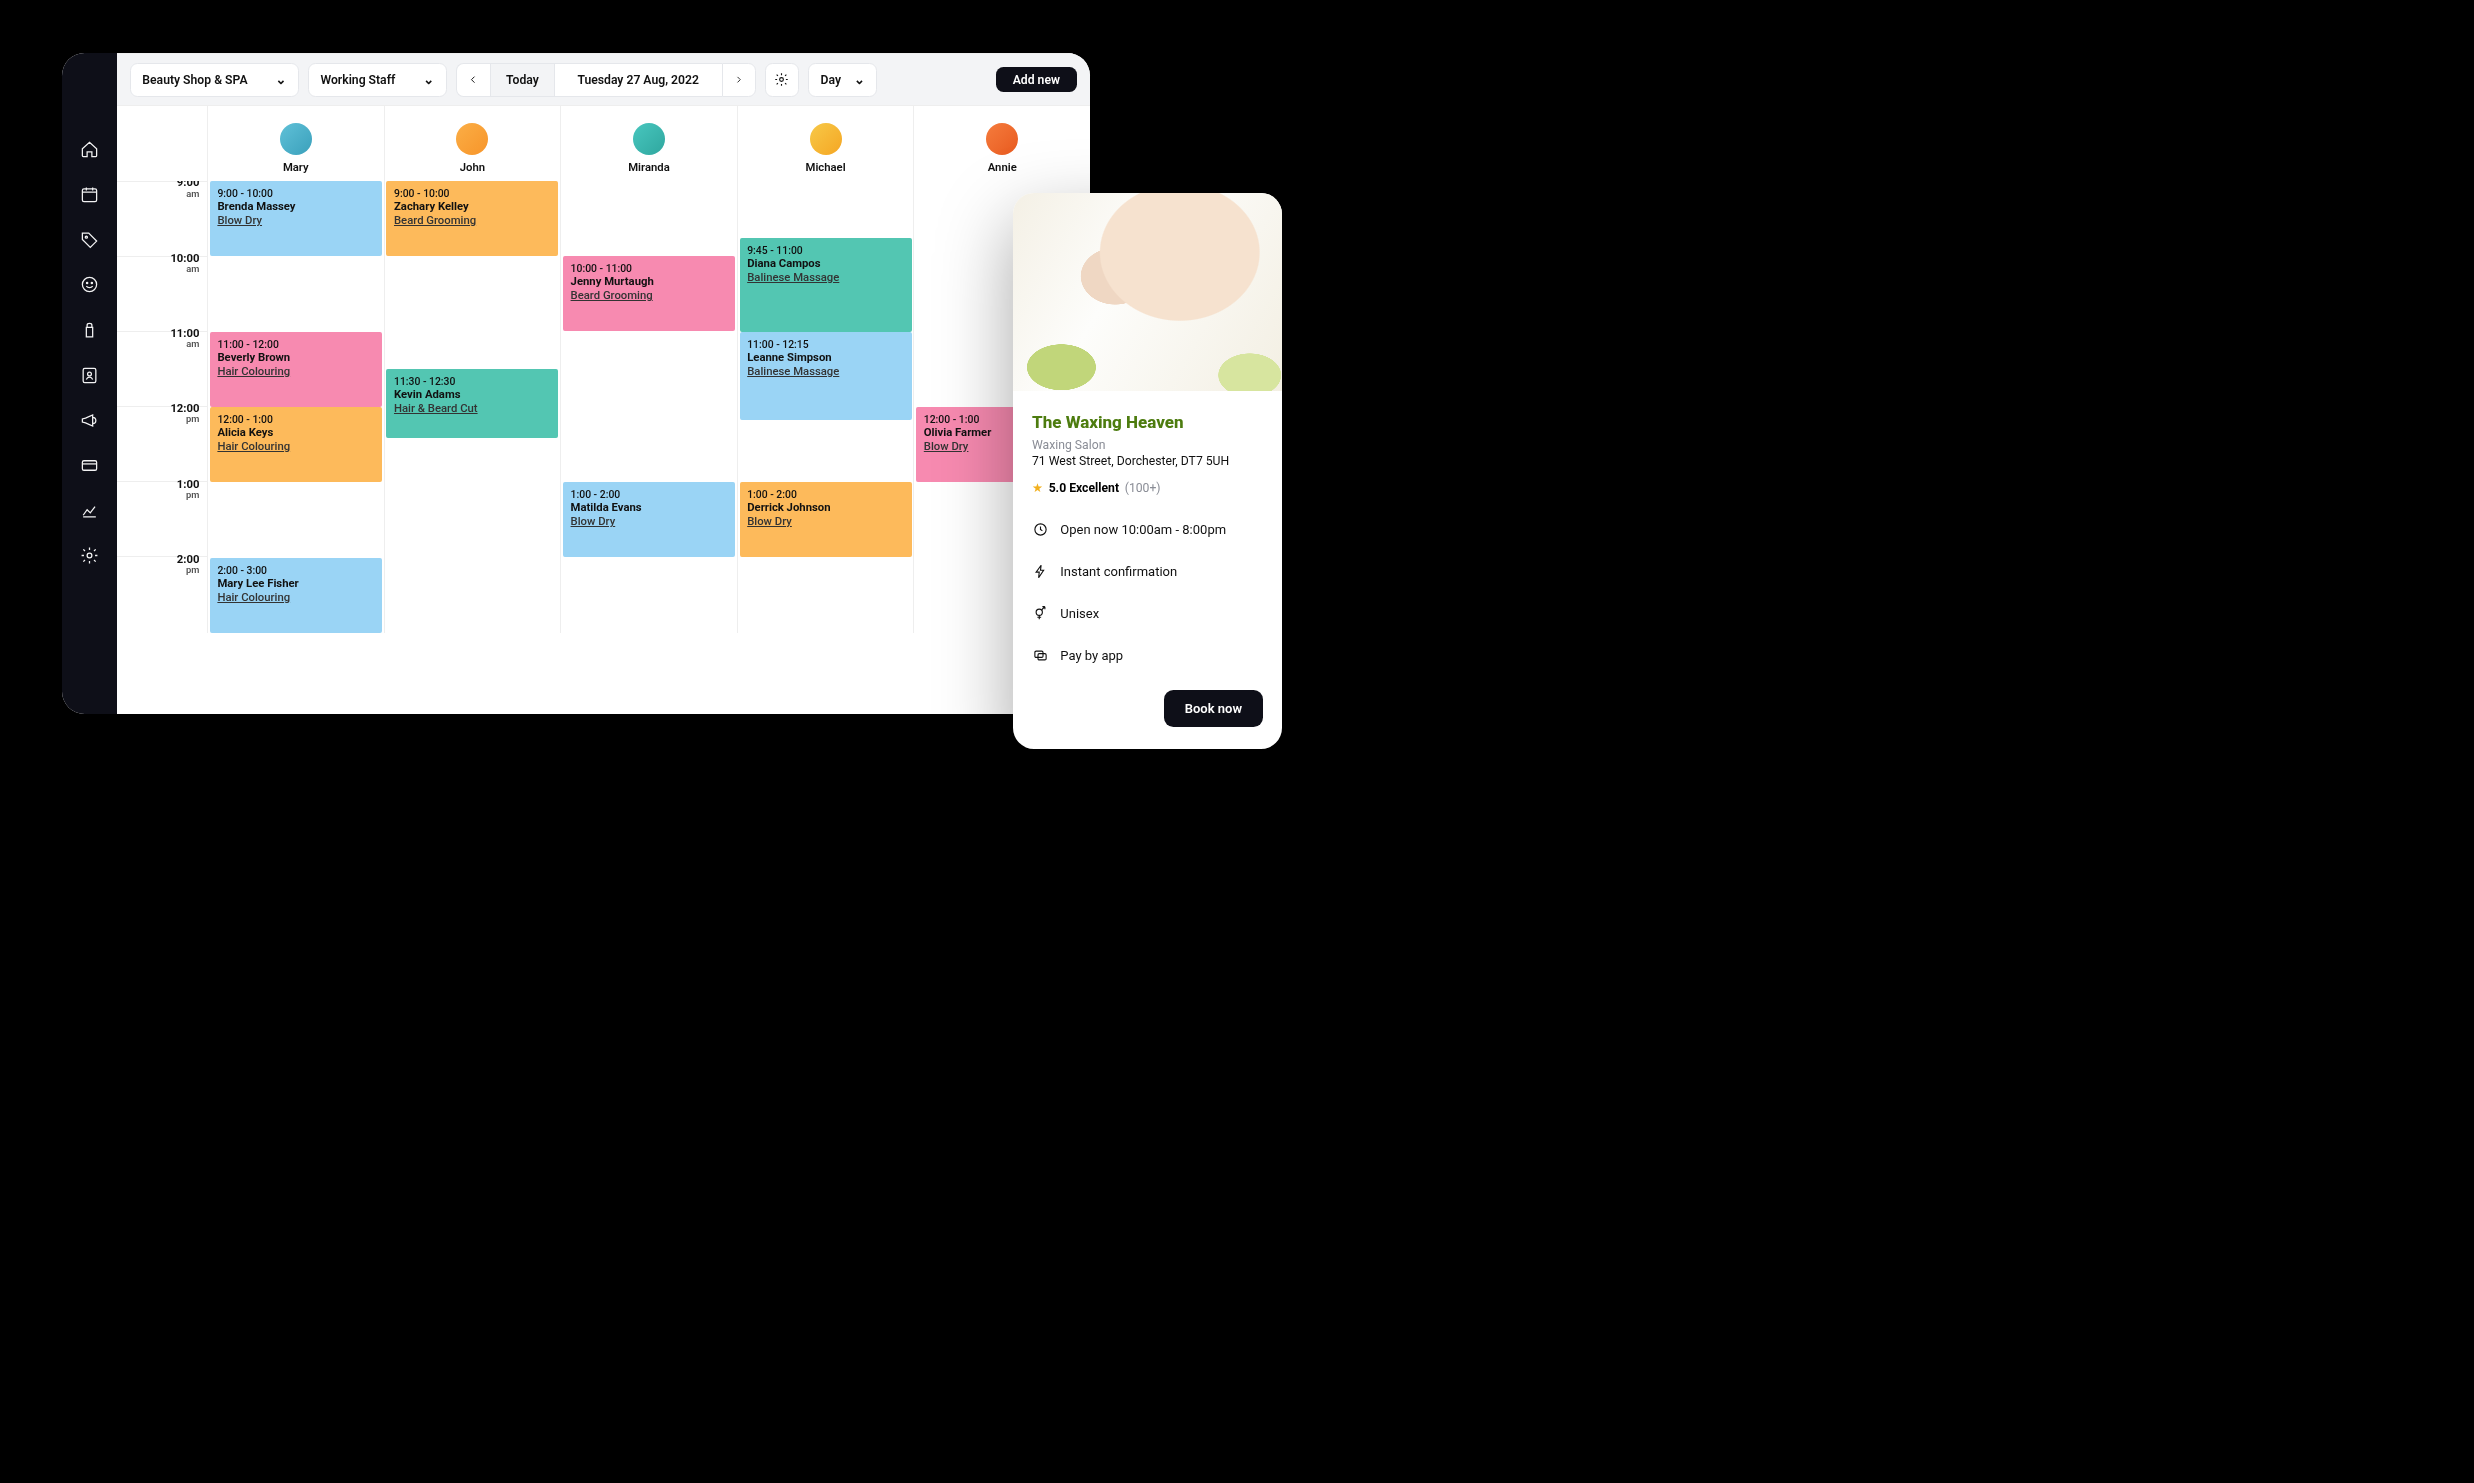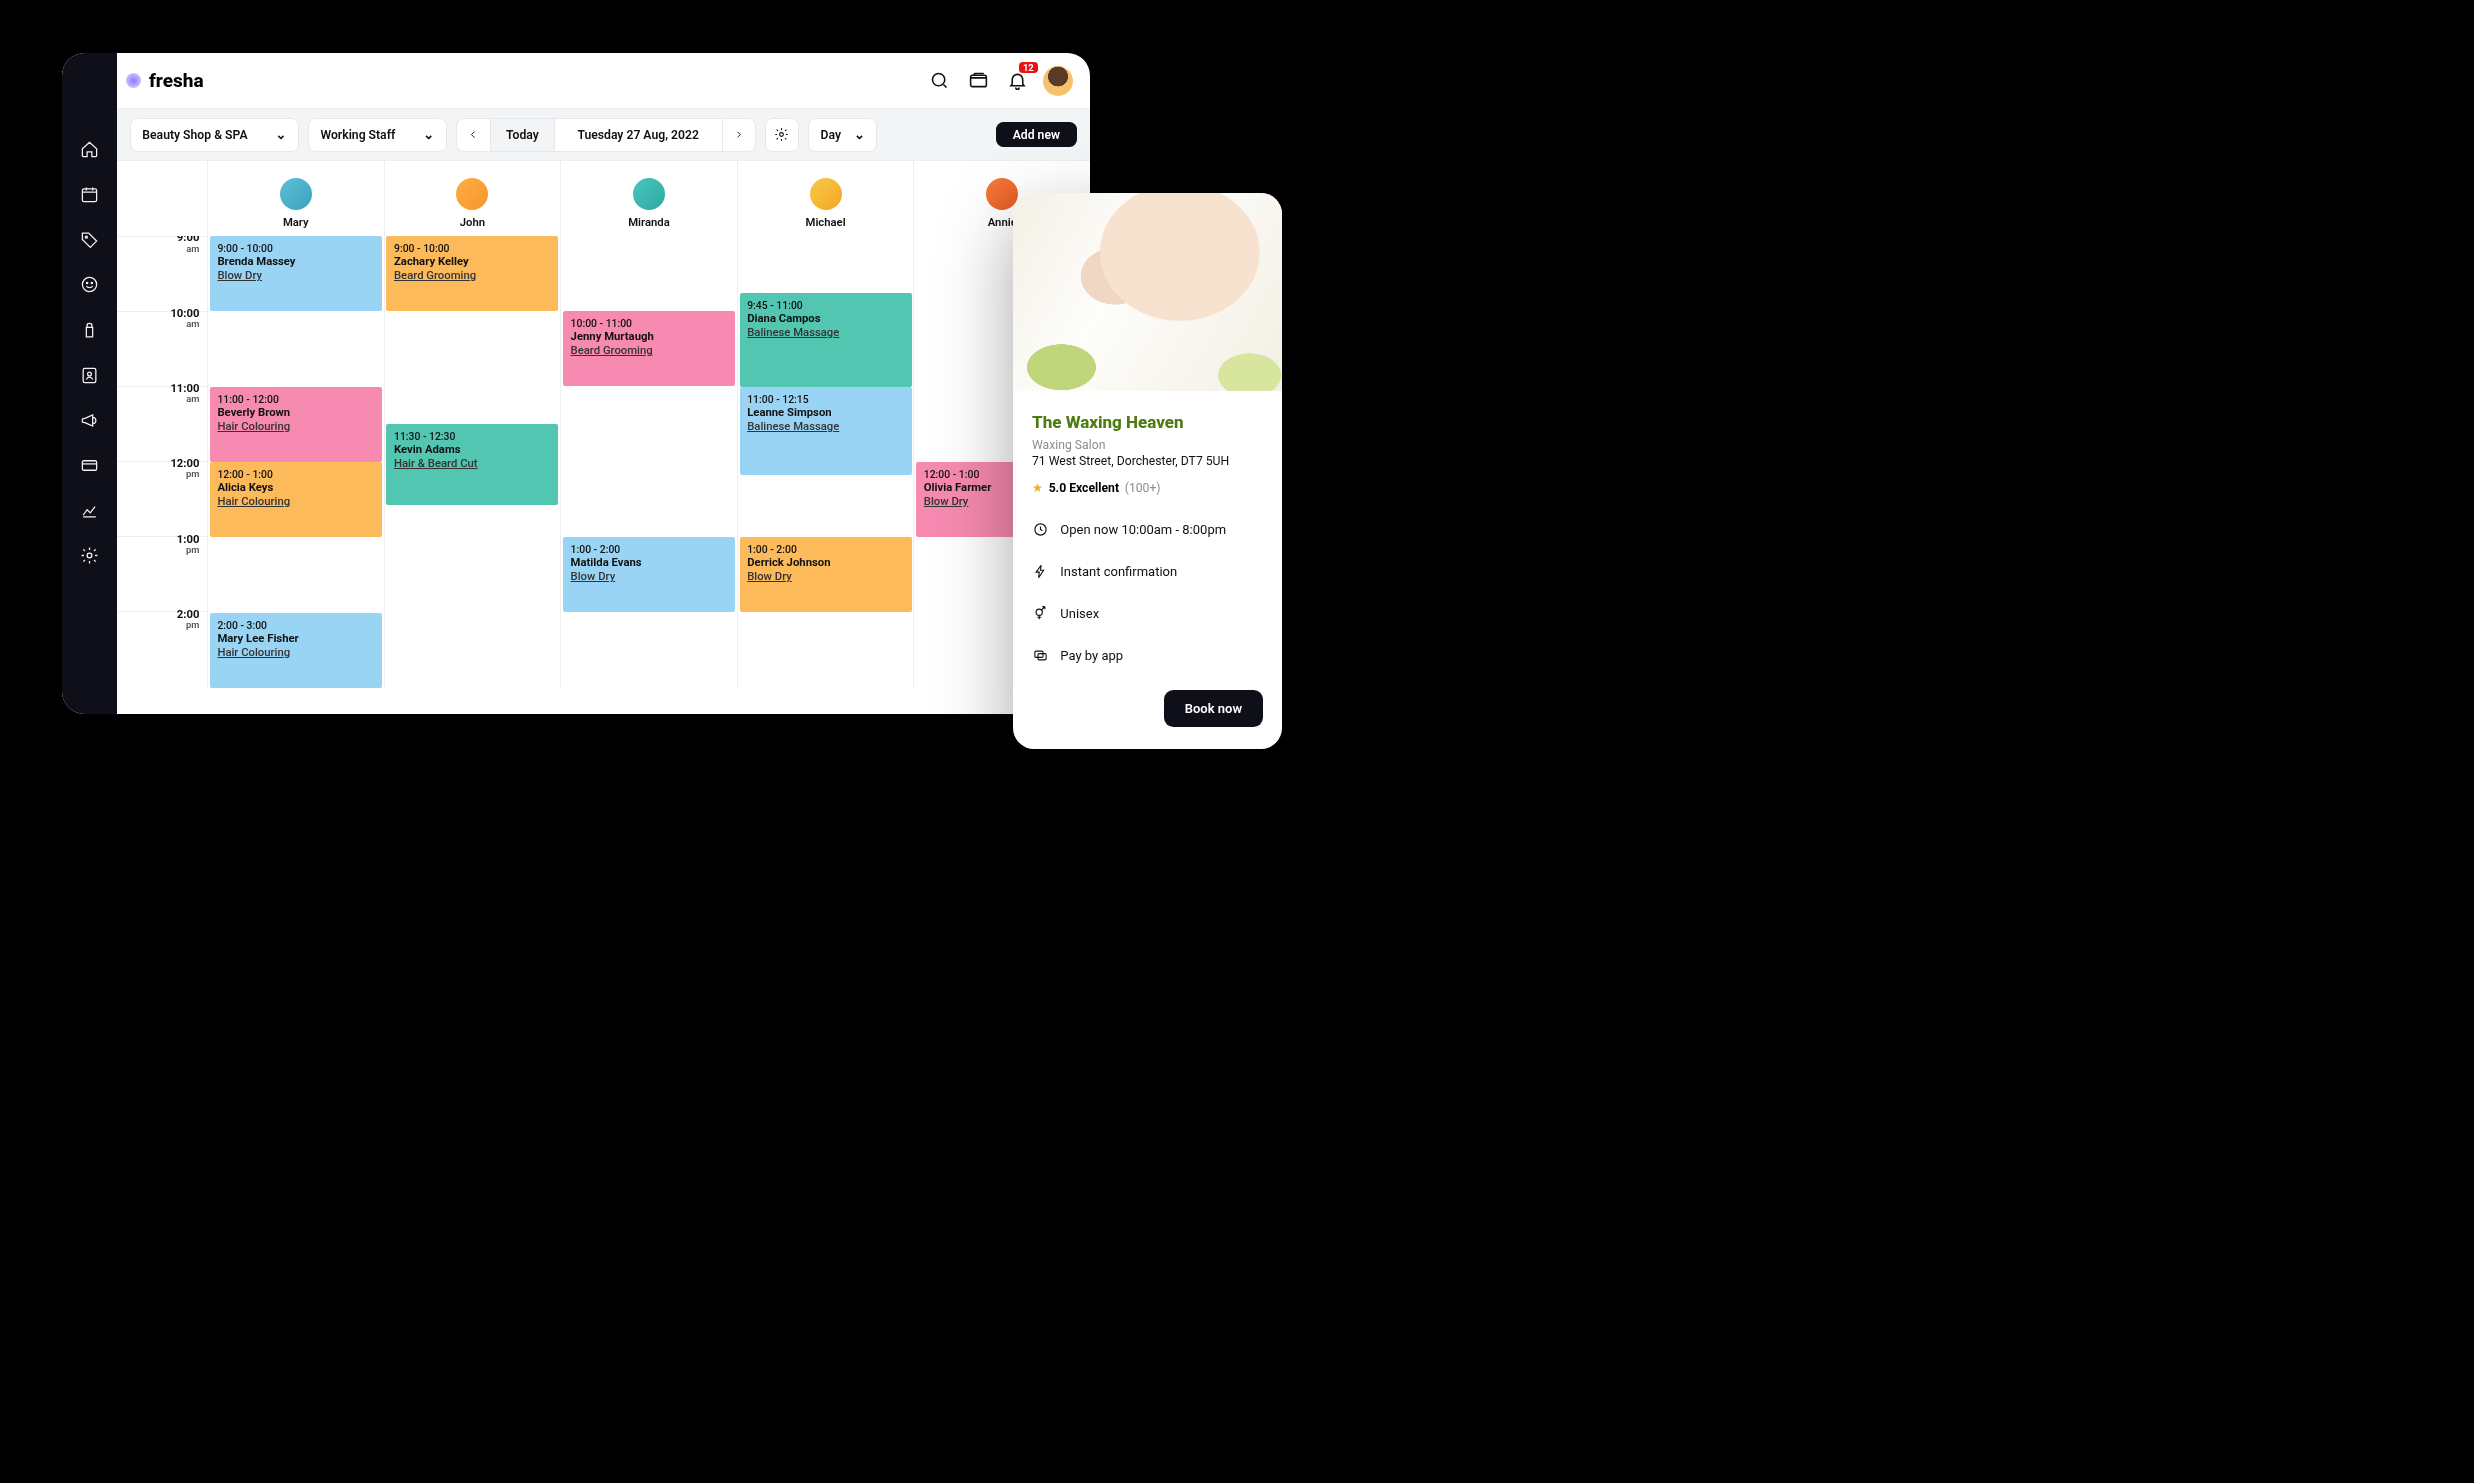--- a/index.html
+++ b/index.html
@@ -195,47 +195,20 @@
       </div>
     <div class="nav-icon">
         <svg width="19" height="19" viewBox="0 0 24 24" fill="none" stroke="currentColor" stroke-width="1.6">
           <circle cx="12" cy="12" r="3"></circle>
           <path d="M12 2v3M12 19v3M4.2 4.2l2.1 2.1M17.7 17.7l2.1 2.1M2 12h3M19 12h3M4.2 19.8l2.1-2.1M17.7 6.3l2.1-2.1"></path>
         </svg>
       </div>
   </div>
 
   <div class="content">
-    <div class="topbar">
-      <div class="brand">
-        <span class="brand-logo"></span>
-        <span>fresha</span>
-      </div>
-      <div class="topbar-right">
-        <div class="icon-btn">
-            <svg width="21" height="21" viewBox="0 0 24 24" fill="none" stroke="currentColor" stroke-width="1.8">
-              <circle cx="11" cy="11" r="7"></circle>
-              <path d="m20 20-3.5-3.5"></path>
-            </svg>
-          </div>
-        <div class="icon-btn">
-            <svg width="21" height="21" viewBox="0 0 24 24" fill="none" stroke="currentColor" stroke-width="1.8">
-              <rect x="3" y="6" width="18" height="13" rx="2"></rect>
-              <path d="M3 9h18M7 6V5a1 1 0 0 1 1-1h10"></path>
-            </svg>
-          </div>
-        <div class="icon-btn">
-          <svg width="21" height="21" viewBox="0 0 24 24" fill="none" stroke="currentColor" stroke-width="1.8">
-              <path d="M6 16V11a6 6 0 1 1 12 0v5l1.5 2h-15zM10 20a2 2 0 0 0 4 0"></path>
-            </svg>
-          <span class="badge">12</span>
-        </div>
-        <span class="avatar user-photo"></span>
-      </div>
-    </div>
 
     <div class="toolbar">
       <div class="pill">
         <span>Beauty Shop &amp; SPA</span>
         <span class="chev">⌄</span>
       </div>
       <div class="pill">
         <span>Working Staff</span>
         <span class="chev">⌄</span>
       </div>
@@ -328,21 +301,21 @@
               <div class="client">Mary Lee Fisher</div>
               <div class="svc">Hair Colouring</div>
             </div>
           </div>
         <div class="col" id="col-john">
             <div class="appt c-orange" style="top: 0px; height: 75px;">
               <div class="time">9:00 - 10:00</div>
               <div class="client">Zachary Kelley</div>
               <div class="svc">Beard Grooming</div>
             </div>
-            <div class="appt c-teal" style="top: 188px; height: 81px;">
+            <div class="appt c-teal" style="top: 188px; height: 69px;">
               <div class="time">11:30 - 12:30</div>
               <div class="client">Kevin Adams</div>
               <div class="svc">Hair &amp; Beard Cut</div>
             </div>
           </div>
         <div class="col" id="col-miranda">
             <div class="appt c-pink" style="top: 75px; height: 75px;">
               <div class="time">10:00 - 11:00</div>
               <div class="client">Jenny Murtaugh</div>
               <div class="svc">Beard Grooming</div>

